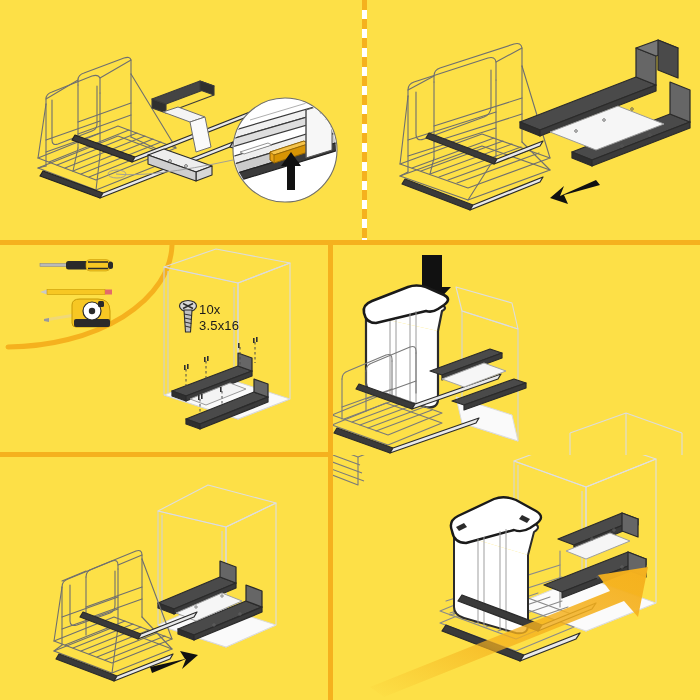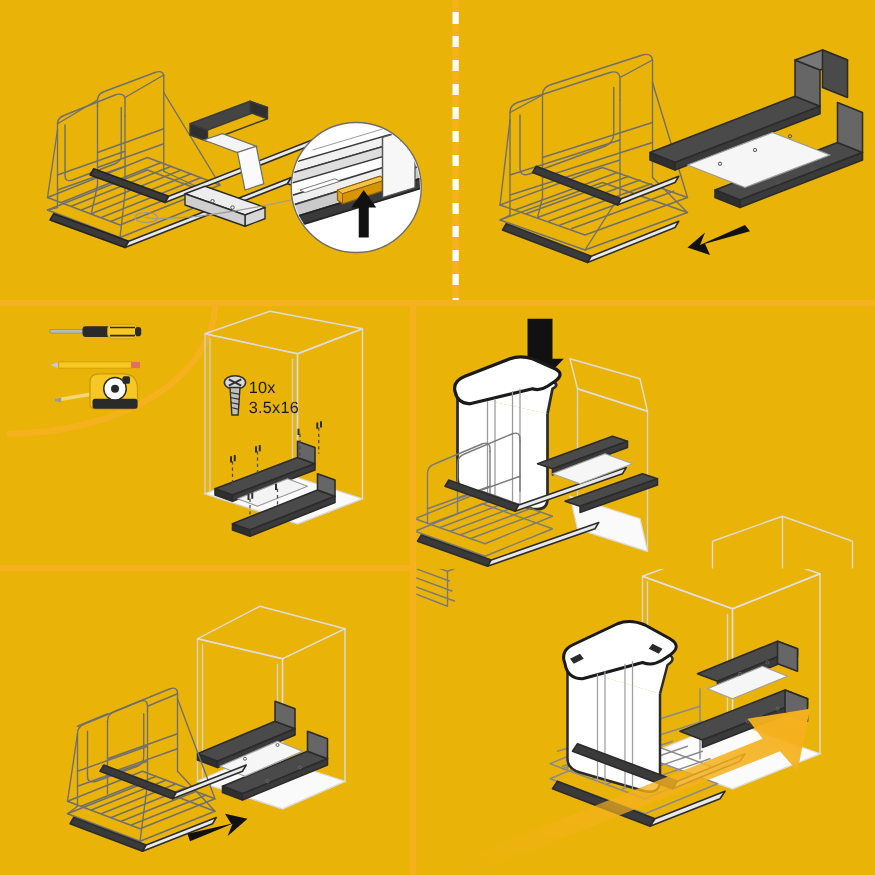--- a/index.html
+++ b/index.html
@@ -1,19 +1,19 @@
 <!DOCTYPE html>
 <html><head>
 <meta charset="utf-8">
 <title>Assembly Instructions</title>
 <style>
   html,body{margin:0;padding:0;background:#ffffff;}
   body{width:700px;height:700px;overflow:hidden;
        font-family:"Liberation Sans","DejaVu Sans",sans-serif;}
-  #sheet{position:relative;width:700px;height:700px;background:#eab308;}
+  #sheet{position:relative;width:700px;height:700px;background:#fde047;}
 
   .panel{position:absolute;overflow:hidden;}
 
   
   .rule{position:absolute;background:#F5B11E;}
   .rule-dashed{position:absolute;}
 
   
   .fig{position:absolute;inset:0;width:100%;height:100%;display:block;}
 

